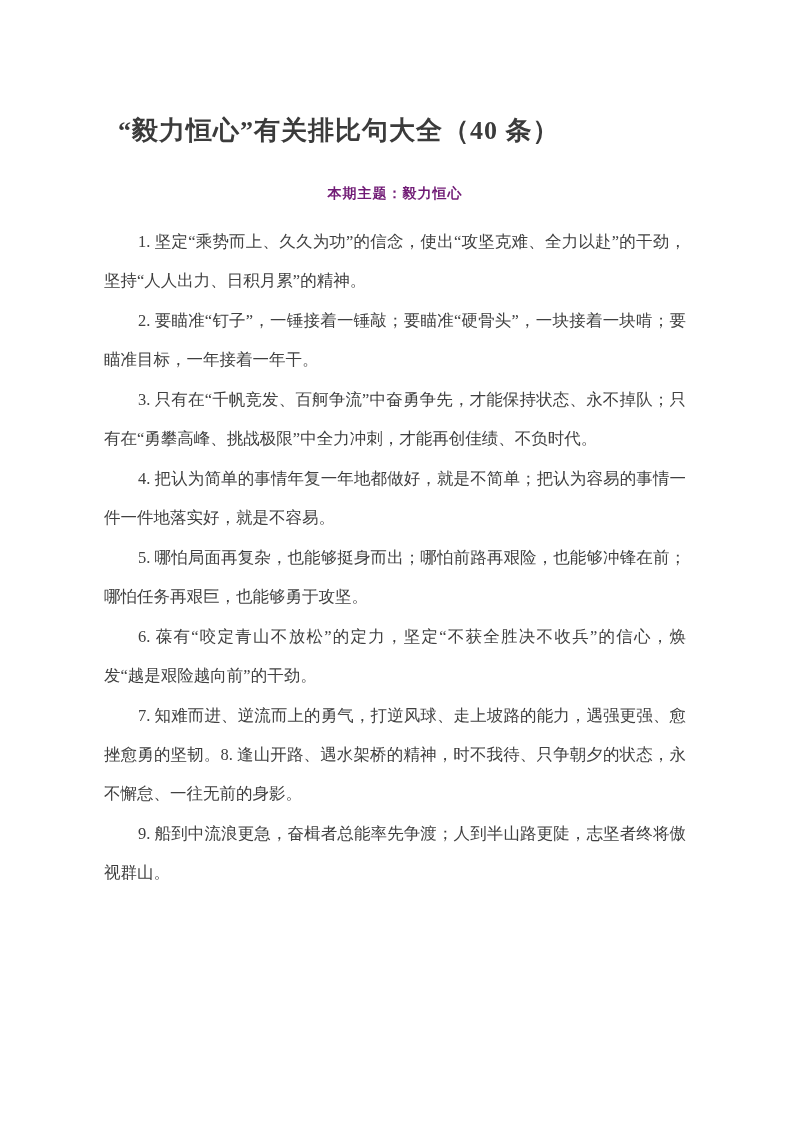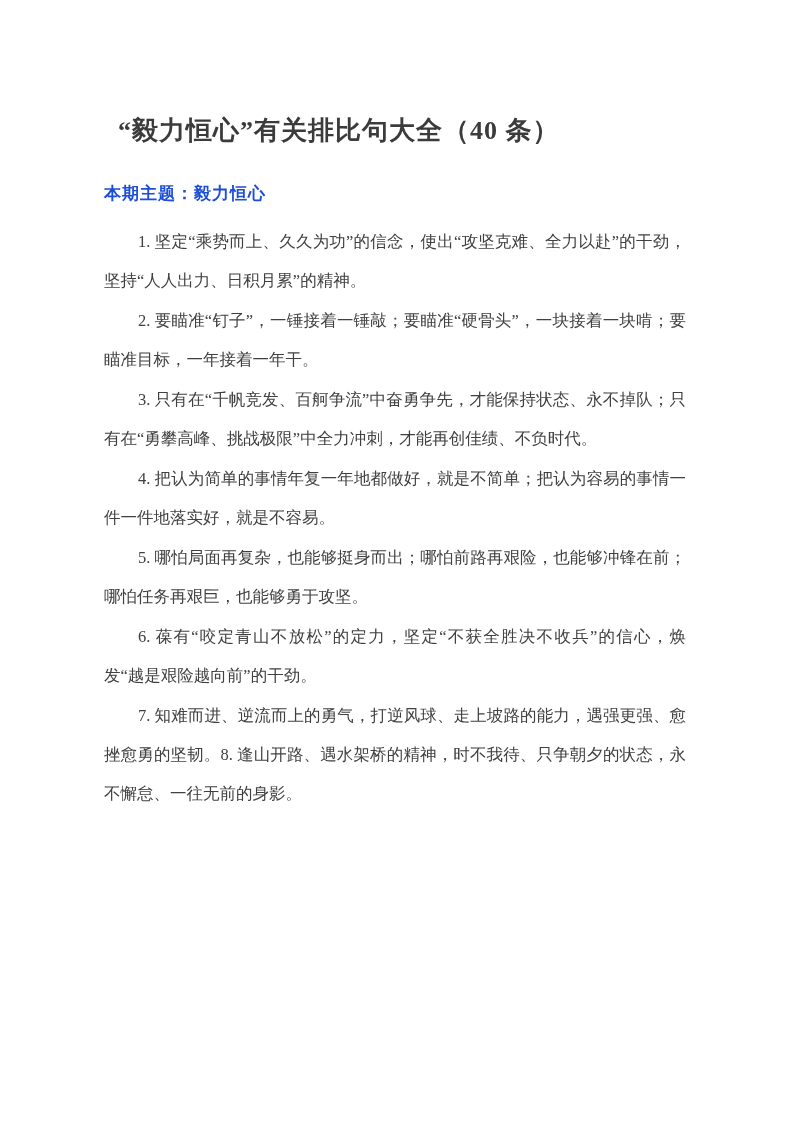--- a/index.html
+++ b/index.html
@@ -23,26 +23,26 @@
     padding-left: 14px;
     font-size: 26px;
     line-height: 42px;
     font-weight: 700;
     letter-spacing: 1px;
     color: #3b3b3b;
     white-space: nowrap;
   }
   .doc-subtitle {
     margin-top: 22px;
-    font-size: 17px;
+    font-size: 14px;
     line-height: 39px;
     font-weight: 700;
-    text-align: left;
+    text-align: center;
     letter-spacing: 1px;
-    color: #1d4ed8;
+    color: #701a75;
   }
   .doc-body {
     margin-top: 9px;
   }
   .doc-body p {
     margin: 0 0 1px 0;
     font-size: 16.5px;
     line-height: 39px;
     text-indent: 34px;
     text-align: justify;
@@ -60,14 +60,15 @@
   <div class="doc-subtitle">本期主题：毅力恒心</div>
 
   <div class="doc-body">
     <p>1. 坚定“乘势而上、久久为功”的信念，使出“攻坚克难、全力以赴”的干劲，坚持“人人出力、日积月累”的精神。</p>
     <p>2. 要瞄准“钉子”，一锤接着一锤敲；要瞄准“硬骨头”，一块接着一块啃；要瞄准目标，一年接着一年干。</p>
     <p>3. 只有在“千帆竞发、百舸争流”中奋勇争先，才能保持状态、永不掉队；只有在“勇攀高峰、挑战极限”中全力冲刺，才能再创佳绩、不负时代。</p>
     <p>4. 把认为简单的事情年复一年地都做好，就是不简单；把认为容易的事情一件一件地落实好，就是不容易。</p>
     <p>5. 哪怕局面再复杂，也能够挺身而出；哪怕前路再艰险，也能够冲锋在前；哪怕任务再艰巨，也能够勇于攻坚。</p>
     <p>6. 葆有“咬定青山不放松”的定力，坚定“不获全胜决不收兵”的信心，焕发“越是艰险越向前”的干劲。</p>
     <p>7. 知难而进、逆流而上的勇气，打逆风球、走上坡路的能力，遇强更强、愈挫愈勇的坚韧。8. 逢山开路、遇水架桥的精神，时不我待、只争朝夕的状态，永不懈怠、一往无前的身影。</p>
+    <p>9. 船到中流浪更急，奋楫者总能率先争渡；人到半山路更陡，志坚者终将傲视群山。</p>
   </div>
 </div>
 
 </body></html>

